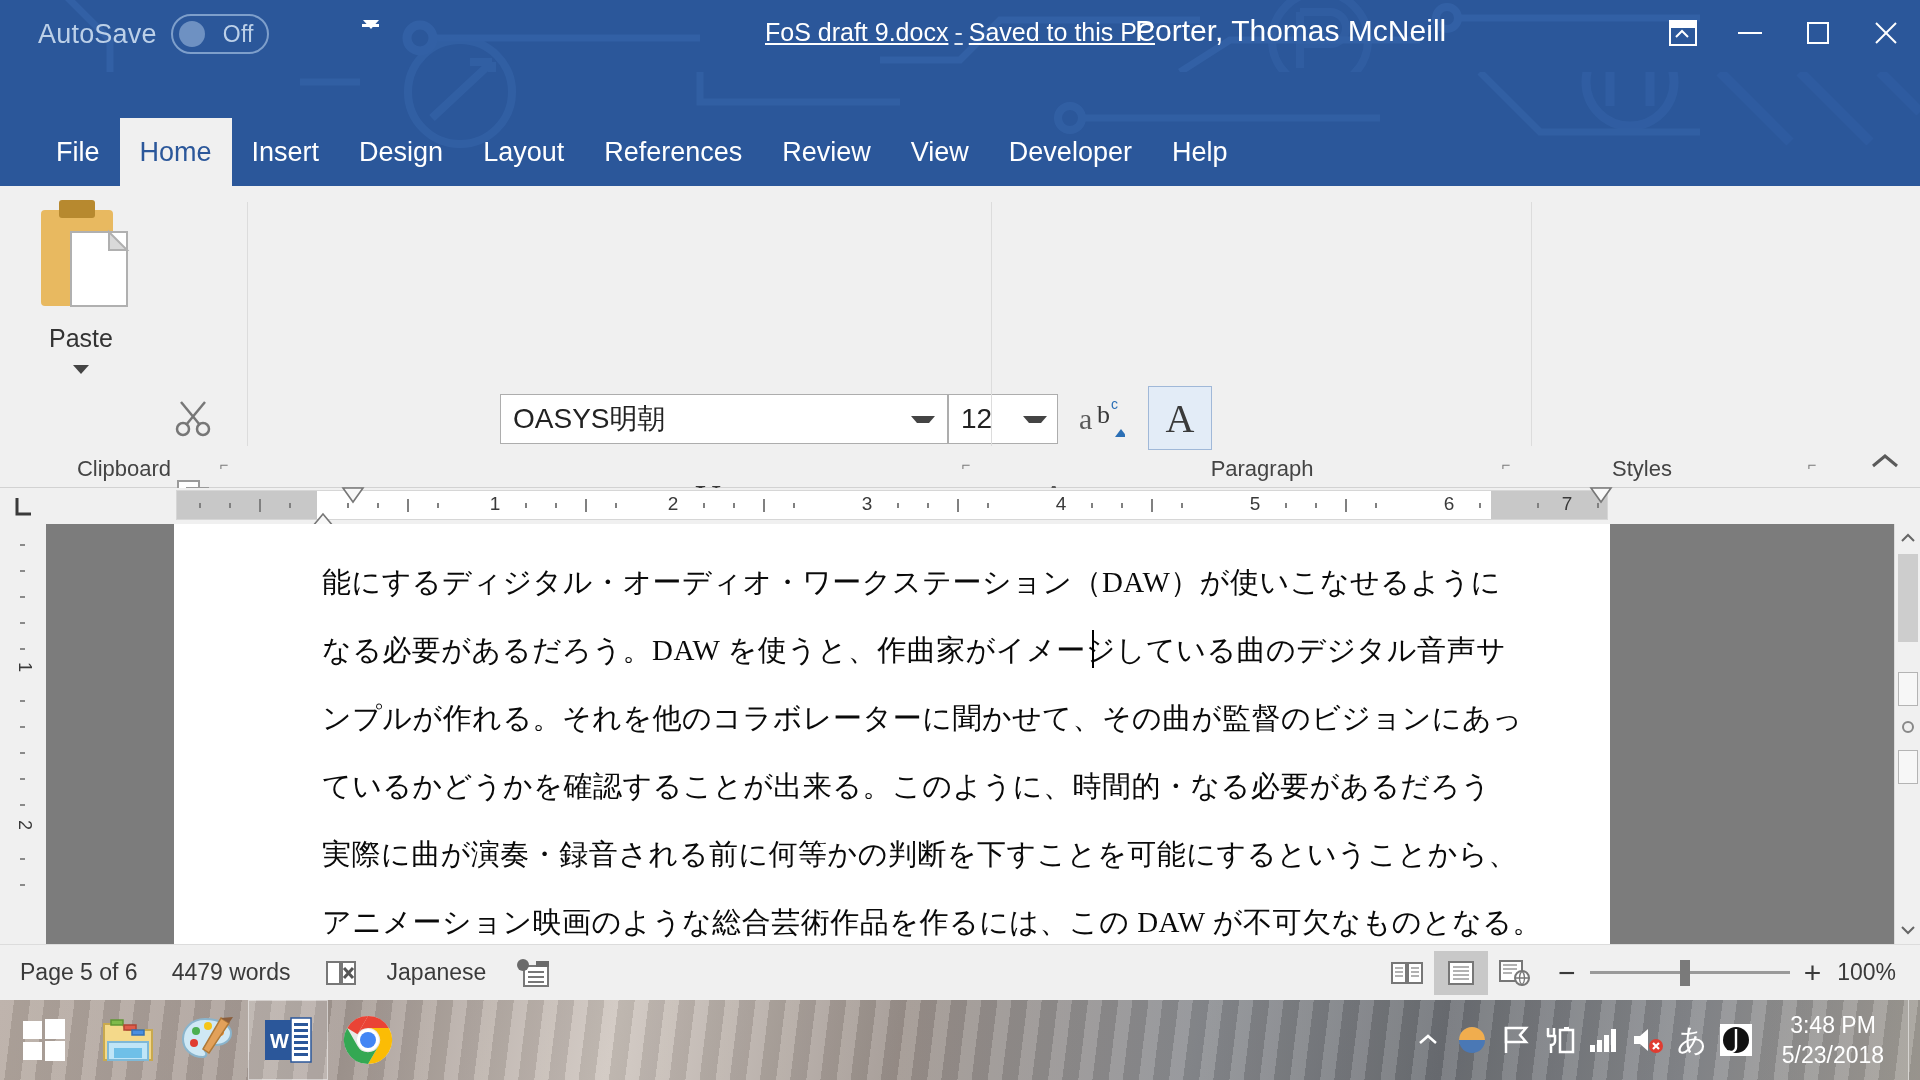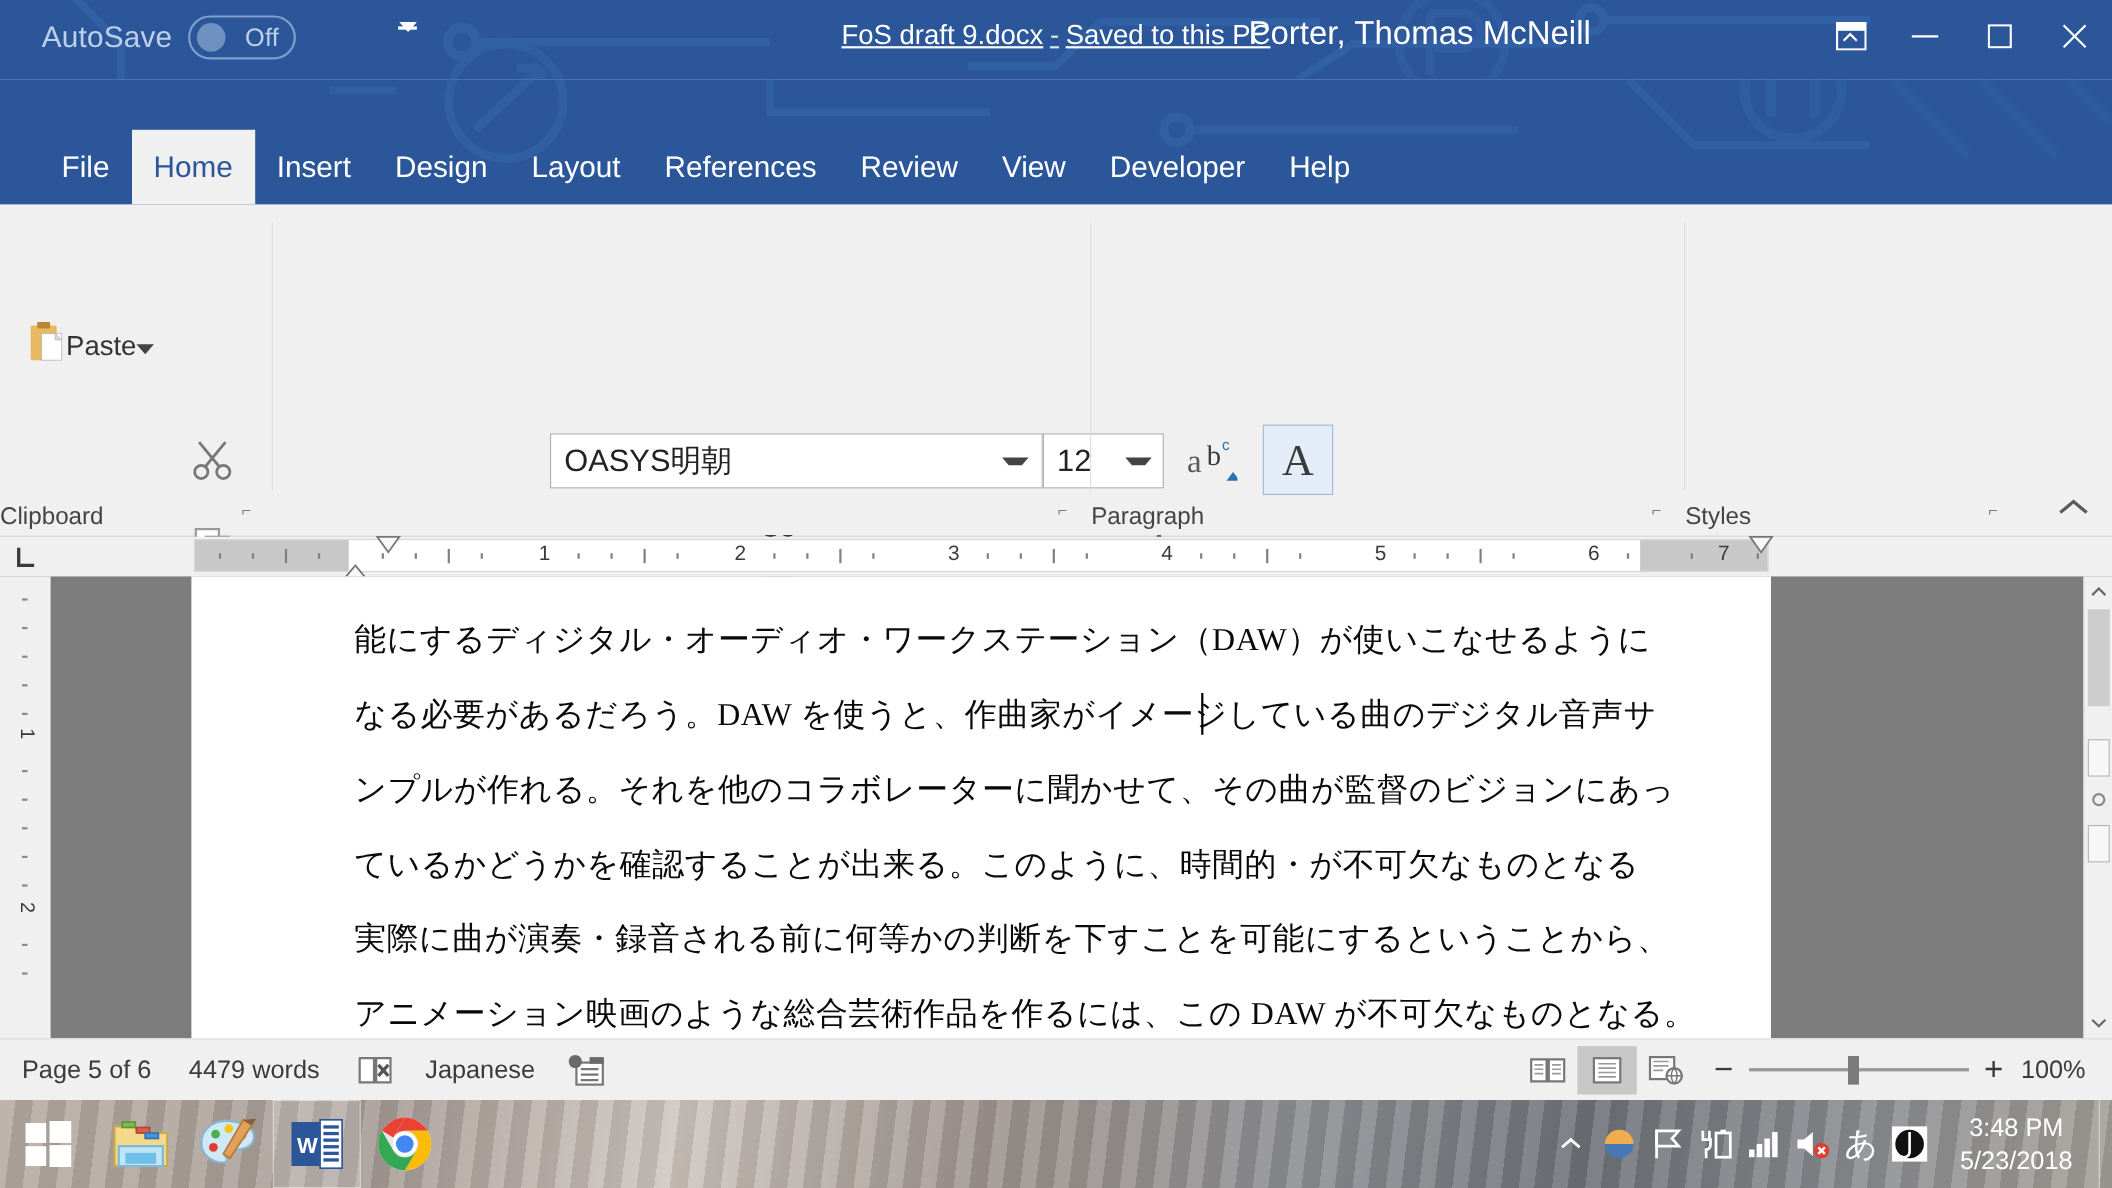--- a/index.html
+++ b/index.html
@@ -85,34 +85,34 @@
   .icon-w { width: 46px; height: 44px; display:flex; align-items:center; justify-content:center; }
 
   
   .ribbon {
     position: absolute; top: 186px; left: 0; width: 1920px; height: 302px;
     background: #f0f0f0; border-bottom: 1px solid #d2d2d2;
   }
   .group { position: absolute; top: 0; height: 302px; }
   .group-label {
     position: absolute; bottom: 6px; left: 0; width: 100%;
-    font-size: 22px; color: #444444;
+    text-align: center; font-size: 22px; color: #444444;
   }
   .group-div {
     position: absolute; top: 16px; height: 244px; width: 1px; background: #dcdcdc;
   }
   .dlg-launch {
     position: absolute; bottom: 12px; width: 20px; height: 20px;
     color: #7a7a7a; font-size: 15px; line-height: 18px; text-align: center;
   }
 
   
   .paste-btn {
     position: absolute; left: 22px; top: 10px; width: 118px; height: 230px;
-    display: flex; flex-direction: row; align-items: center;
+    display: flex; flex-direction: column; align-items: center;
   }
   .paste-label { font-size: 25px; color: #333; margin-top: 8px; }
   .paste-caret { width:0;height:0;border-left:8px solid transparent;border-right:8px solid transparent;border-top:9px solid #444; margin-top:12px;}
   .clip-mini { position: absolute; width: 52px; height: 52px; display:flex;align-items:center;justify-content:center;}
 
   
   .fontname {
     position: absolute; left: 252px; top: 208px; width: 448px; height: 50px;
     background: #ffffff; border: 1px solid #adadad; display: flex; align-items: center;
   }
@@ -604,21 +604,21 @@
     </div>
 
     <div class="page">
       <div class="doc-text">
         <div class="doc-line">能にするディジタル・オーディオ・ワークステーション（DAW）が使いこなせるように</div>
         <div class="doc-line">
           <span>なる必要があるだろう。DAW を使うと、作曲家がイメージしている曲のデジタル音声サ</span>
           <span class="caret"></span>
         </div>
         <div class="doc-line">ンプルが作れる。それを他のコラボレーターに聞かせて、その曲が監督のビジョンにあっ</div>
-        <div class="doc-line">ているかどうかを確認することが出来る。このように、時間的・が不可欠なものとなる</div>
+        <div class="doc-line">ているかどうかを確認することが出来る。このように、時間的・なる必要があるだろう</div>
         <div class="doc-line">実際に曲が演奏・録音される前に何等かの判断を下すことを可能にするということから、</div>
         <div class="doc-line">アニメーション映画のような総合芸術作品を作るには、この DAW が不可欠なものとなる。</div>
       </div>
     </div>
 
     <div class="scrollbar">
       <div class="sb-arrow" style="top:0">
         <svg width="14" height="10" viewBox="0 0 14 10">
             <path d="M1 8 L7 2 L13 8" fill="none" stroke="#666" stroke-width="2"></path>
           </svg>

